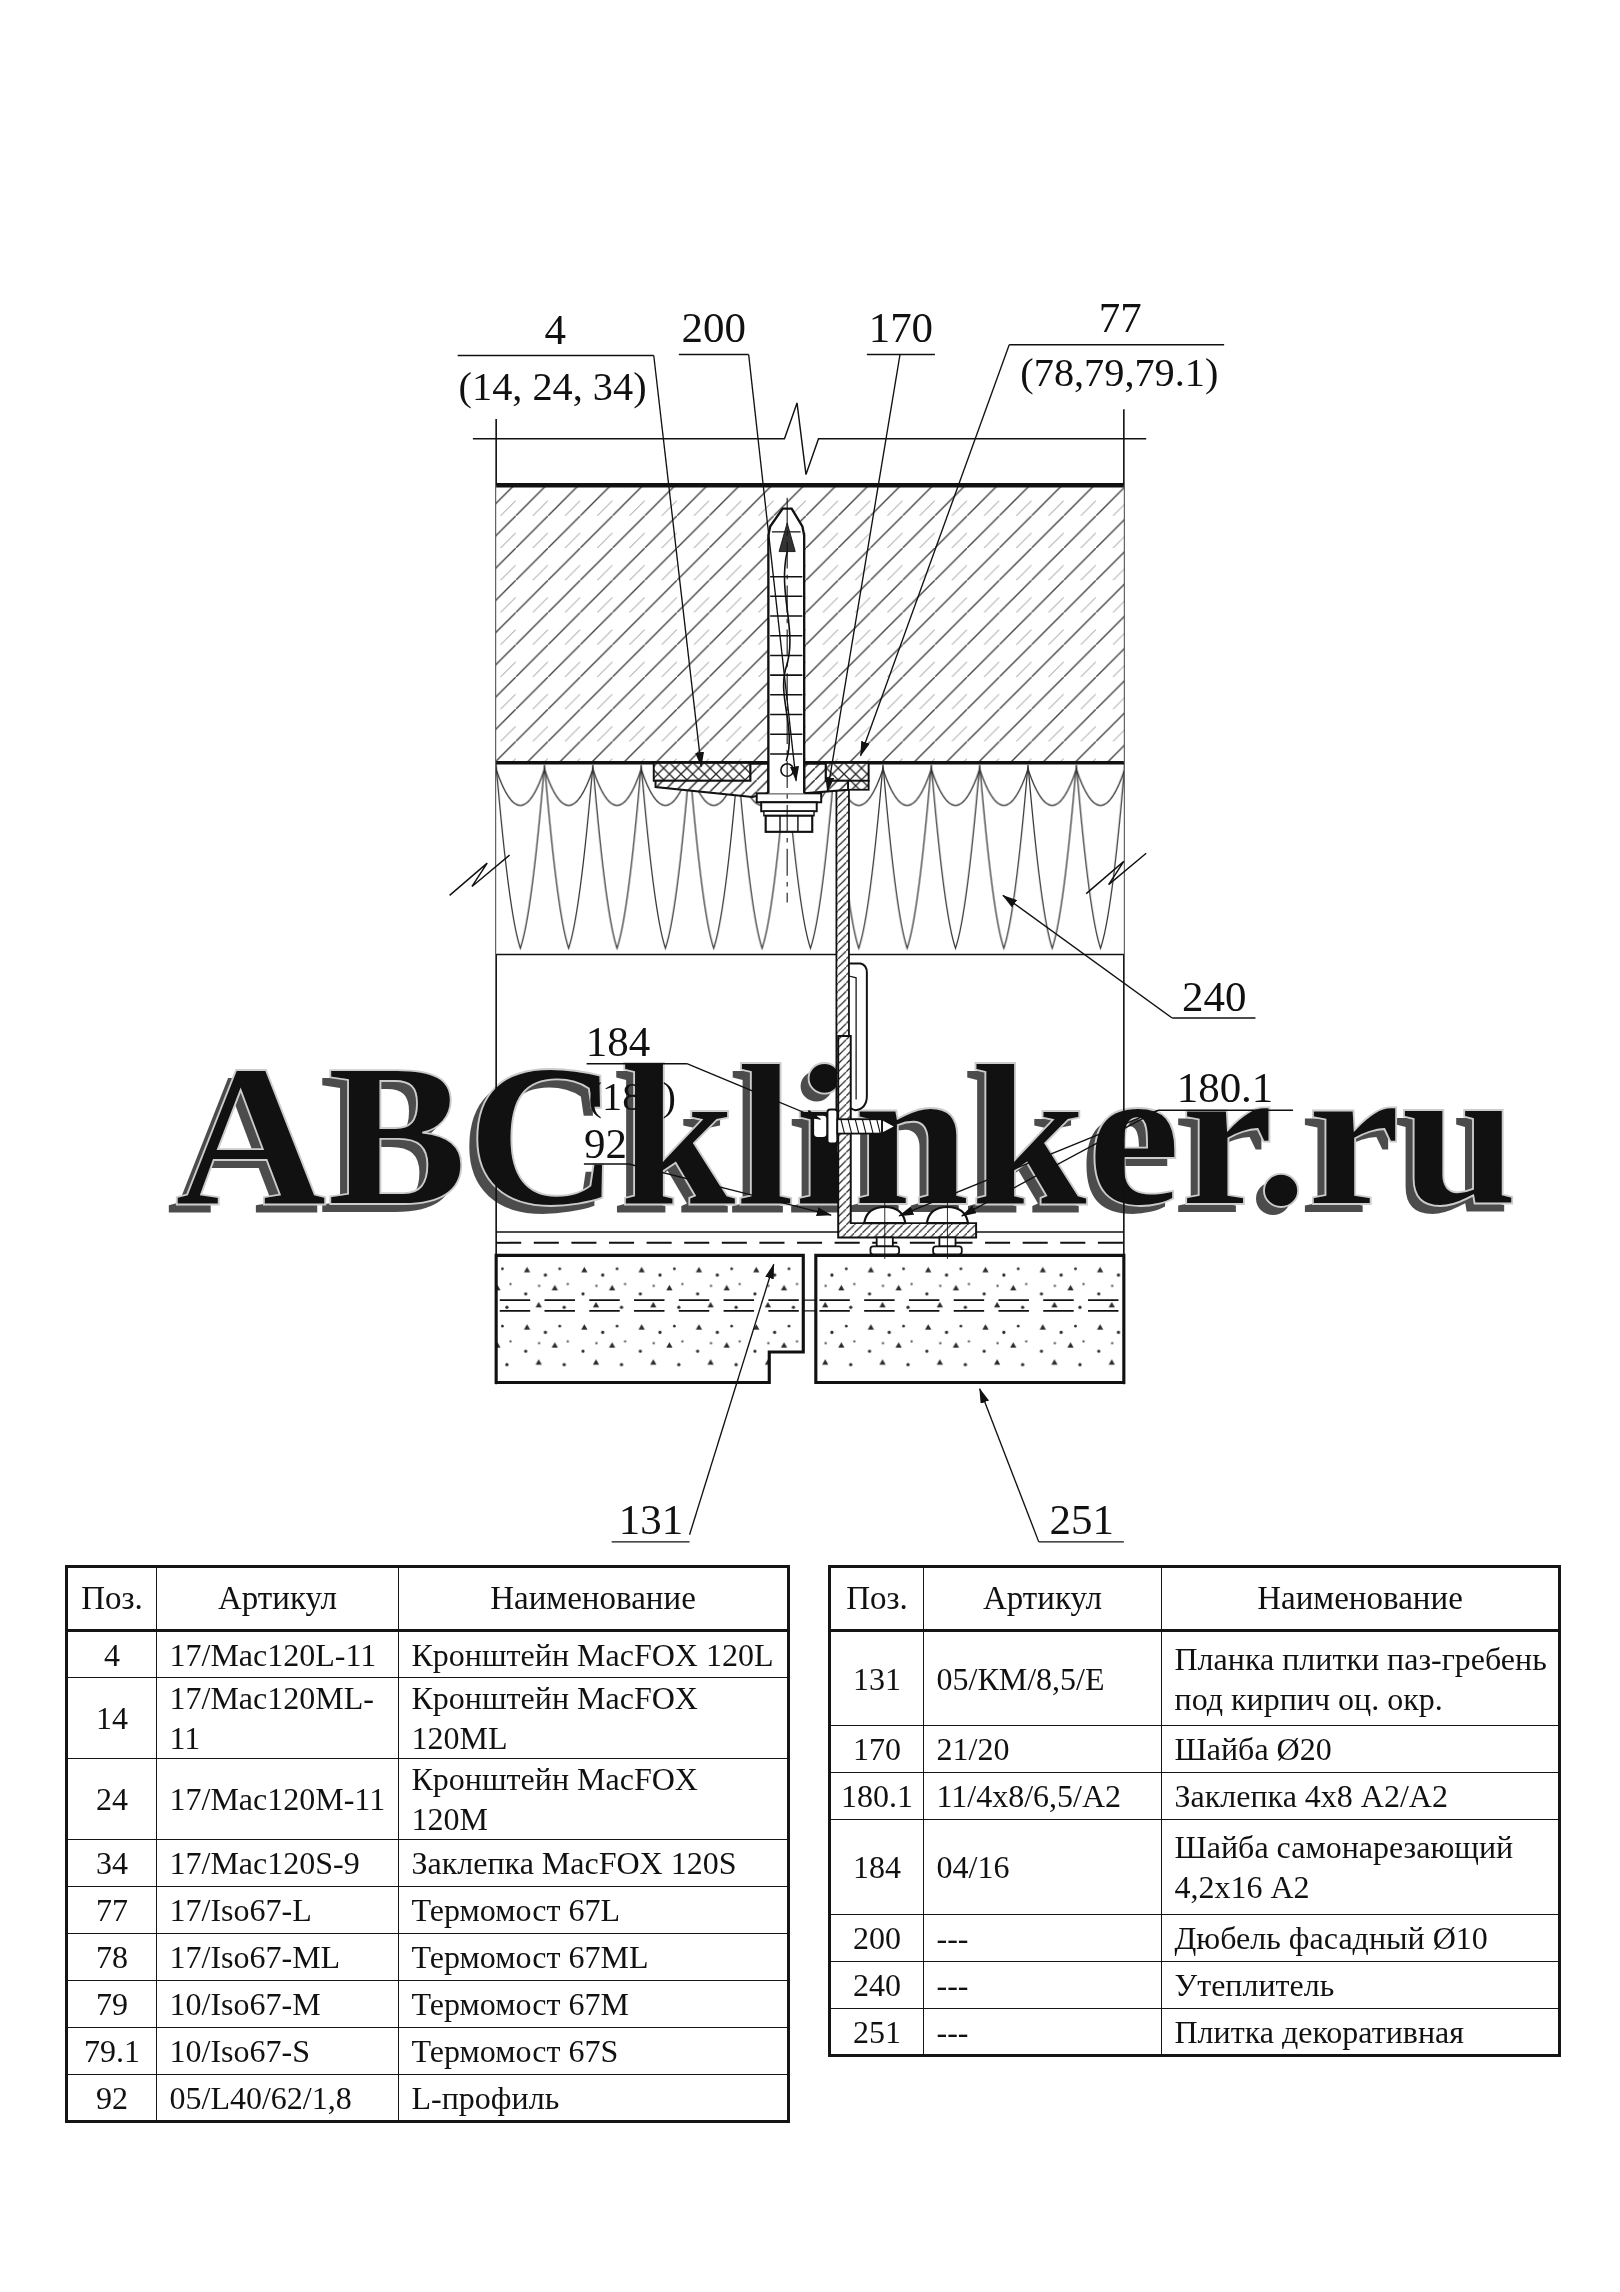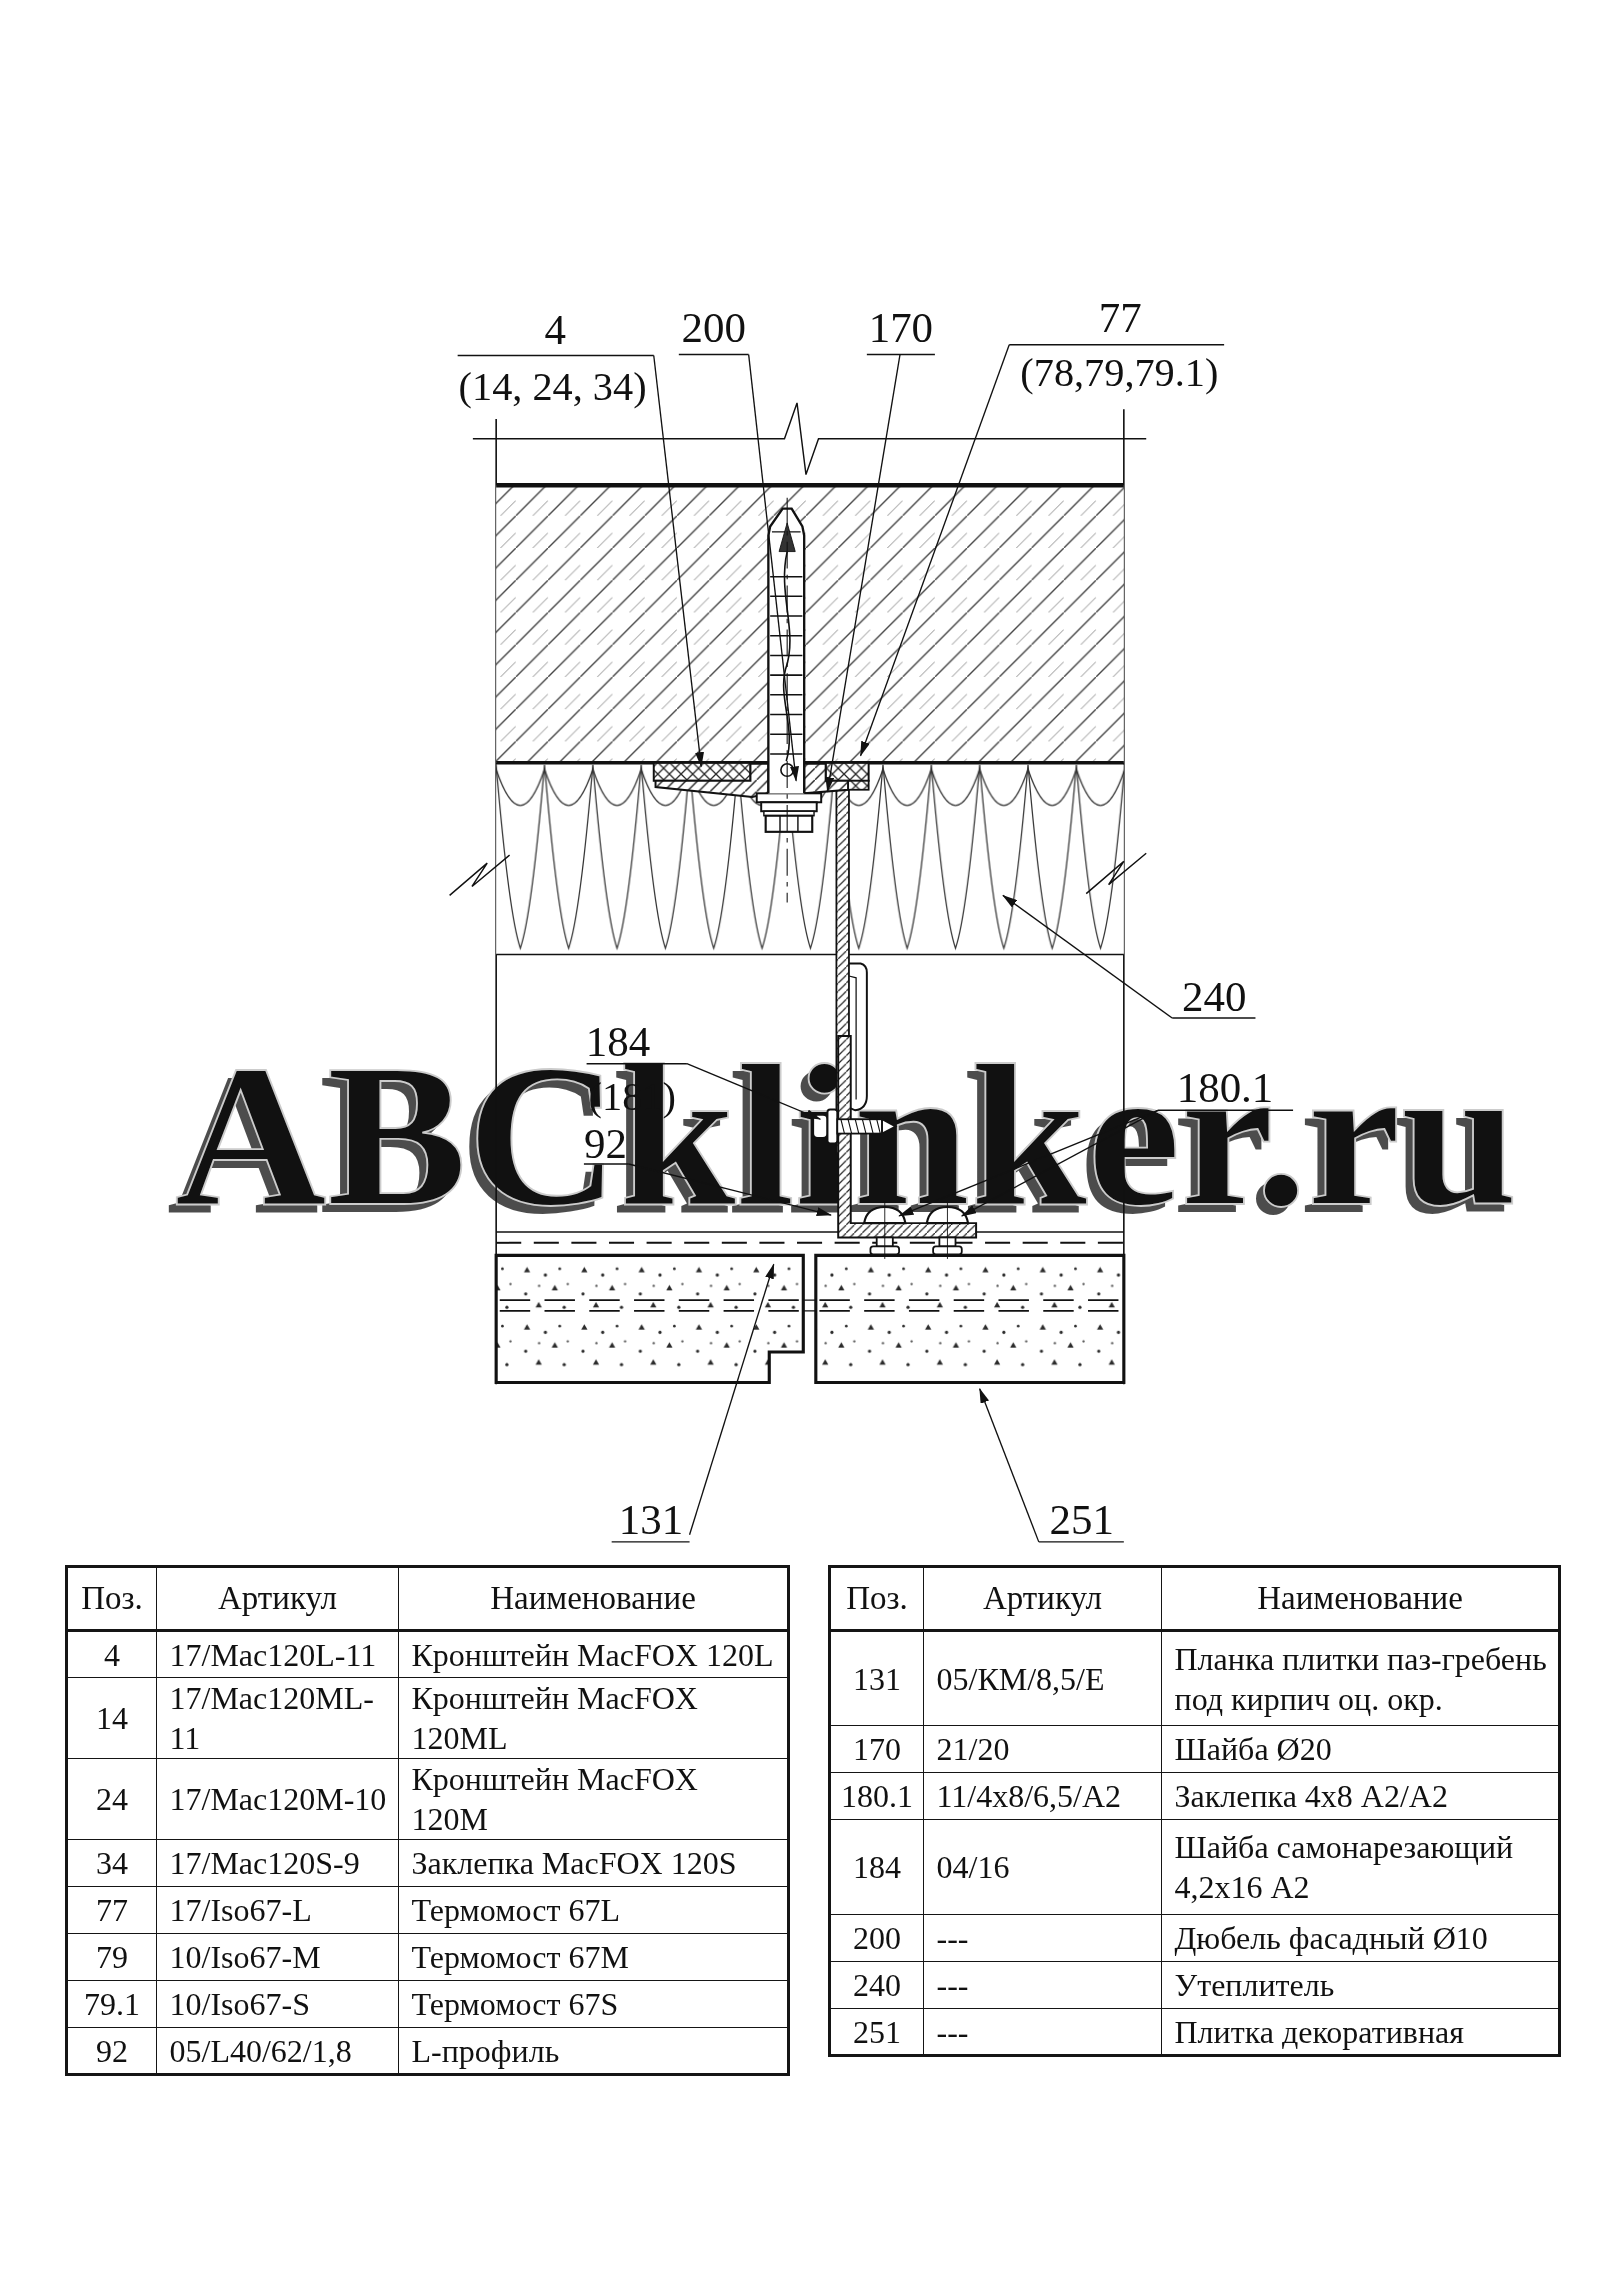--- a/index.html
+++ b/index.html
@@ -215,32 +215,37 @@
           <td class="art">17/Mac120L-11</td>
           <td class="nam">Кронштейн MacFOX 120L</td>
         </tr>
     <tr>
           <td class="pos">14</td>
           <td class="art">17/Mac120ML-11</td>
           <td class="nam">Кронштейн MacFOX 120ML</td>
         </tr>
     <tr>
           <td class="pos">24</td>
-          <td class="art">17/Mac120M-10</td>
+          <td class="art">17/Mac120M-11</td>
           <td class="nam">Кронштейн MacFOX 120M</td>
         </tr>
     <tr>
           <td class="pos">34</td>
           <td class="art">17/Mac120S-9</td>
           <td class="nam">Заклепка MacFOX 120S</td>
         </tr>
     <tr>
           <td class="pos">77</td>
           <td class="art">17/Iso67-L</td>
           <td class="nam">Термомост 67L</td>
+        </tr>
+    <tr>
+          <td class="pos">78</td>
+          <td class="art">17/Iso67-ML</td>
+          <td class="nam">Термомост 67ML</td>
         </tr>
     <tr>
           <td class="pos">79</td>
           <td class="art">10/Iso67-M</td>
           <td class="nam">Термомост 67M</td>
         </tr>
     <tr>
           <td class="pos">79.1</td>
           <td class="art">10/Iso67-S</td>
           <td class="nam">Термомост 67S</td>

